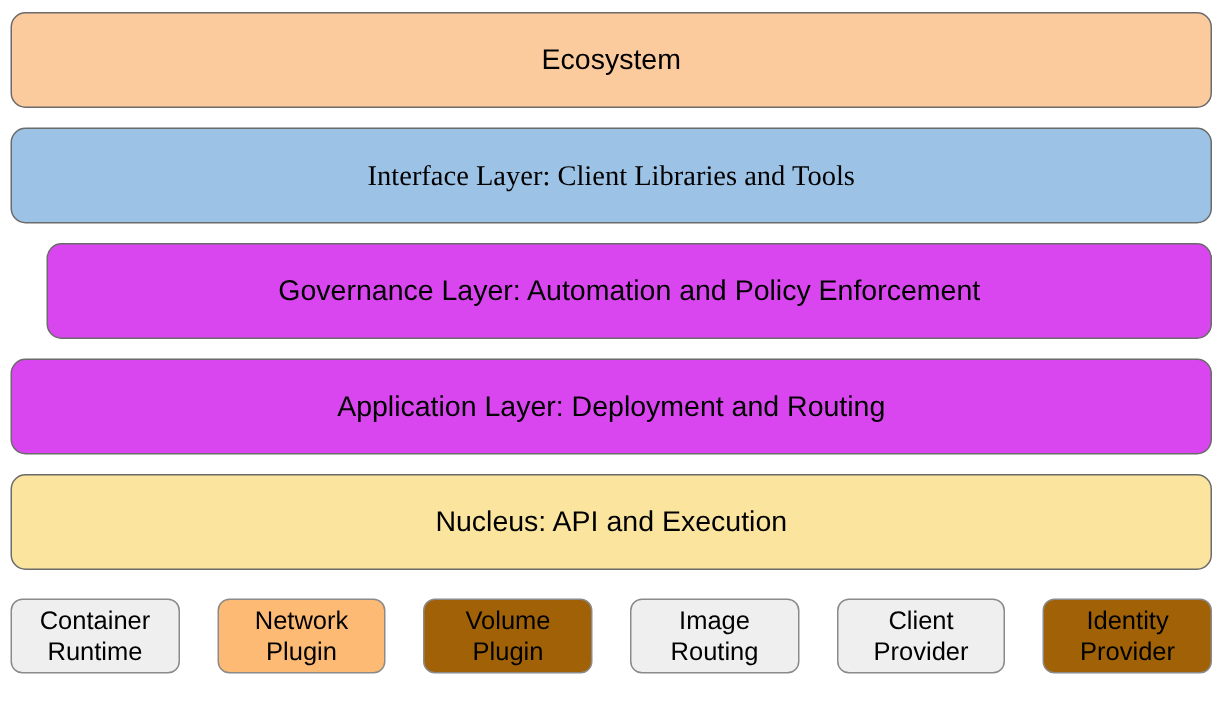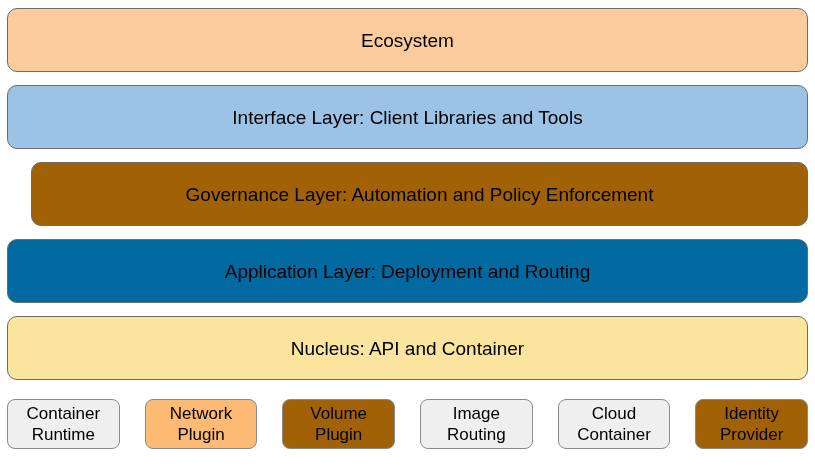--- a/index.html
+++ b/index.html
@@ -60,50 +60,50 @@
 </style>
 </head>
 <body>
 
 <div class="diagram">
 
   <div class="layer" style="background: rgb(251, 203, 158);">
     <span class="layer-label">Ecosystem</span>
   </div>
 
-  <div class="layer" style="background: rgb(156, 195, 230);">
+  <div class="layer" style="background: rgb(156, 195, 230); font-family: Liberation Serif, serif;">
     <span class="layer-label">Interface Layer: Client Libraries and Tools</span>
   </div>
 
-  <div class="layer" style="background: #a16207; margin-left: 24px;">
+  <div class="layer" style="background: #d946ef; margin-left: 24px;">
     <span class="layer-label">Governance Layer: Automation and Policy Enforcement</span>
   </div>
 
-  <div class="layer" style="background: #0369a1;">
+  <div class="layer" style="background: #d946ef;">
     <span class="layer-label">Application Layer: Deployment and Routing</span>
   </div>
 
   <div class="layer" style="background: rgb(251, 228, 158);">
-    <span class="layer-label">Nucleus: API and Container</span>
+    <span class="layer-label">Nucleus: API and Execution</span>
   </div>
 
   <div class="plugins-row">
     <div class="plugin" style="background: rgb(239, 239, 239);">
       <span class="plugin-label">Container Runtime</span>
     </div>
     <div class="plugin" style="background: #fdba74;">
       <span class="plugin-label">Network Plugin</span>
     </div>
     <div class="plugin" style="background: #a16207;">
       <span class="plugin-label">Volume Plugin</span>
     </div>
     <div class="plugin" style="background: rgb(239, 239, 239);">
       <span class="plugin-label">Image Routing</span>
     </div>
     <div class="plugin" style="background: rgb(239, 239, 239);">
-      <span class="plugin-label">Cloud Container</span>
+      <span class="plugin-label">Client Provider</span>
     </div>
     <div class="plugin" style="background: #a16207;">
       <span class="plugin-label">Identity Provider</span>
     </div>
   </div>
 
 </div>
 
 </body></html>

